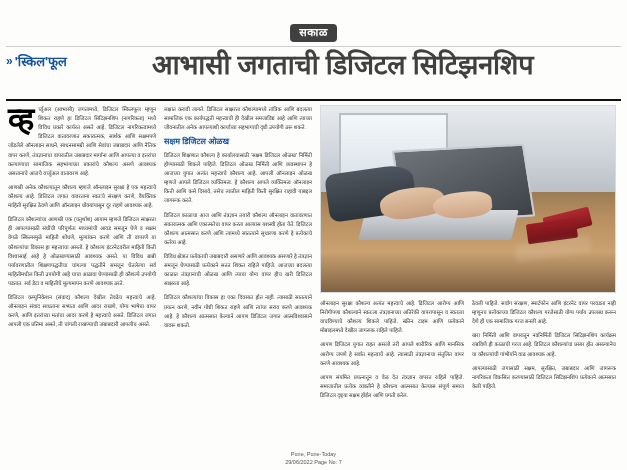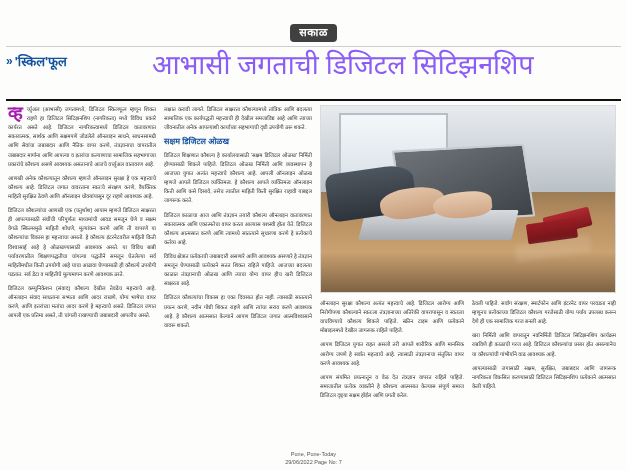--- a/index.html
+++ b/index.html
@@ -83,22 +83,22 @@
   }
   .byline {
     margin-top: 7px;
     font-size: 10px;
     font-weight: bold;
     color: #111111;
   }
   .headline {
     flex: 1;
     font-size: 27px;
-    font-weight: normal;
-    color: #8b5cf6;
+    font-weight: bold;
+    color: #404040;
     line-height: 1.15;
     letter-spacing: -0.2px;
     padding-left: 6px;
     white-space: nowrap;
   }
   .header-rule {
     position: absolute;
     top: 99px;
     left: 6px;
     width: 615px;
@@ -134,25 +134,25 @@
     text-align: justify;
     margin: 0 0 5px 0;
     word-break: break-word;
     hyphens: auto;
   }
   .dropcap-wrap {
     position: relative;
   }
   .dropcap {
     float: left;
-    font-size: 18px;
+    font-size: 32px;
     font-weight: bold;
     line-height: 0.85;
     padding: 1px 4px 0 0;
-    color: #a21caf;
+    color: #000000;
   }
   .subhead {
     color: #1452a0;
     font-size: 8px;
     font-weight: bold;
     margin: 4px 0 4px 0;
     line-height: 1.2;
   }
 
   

